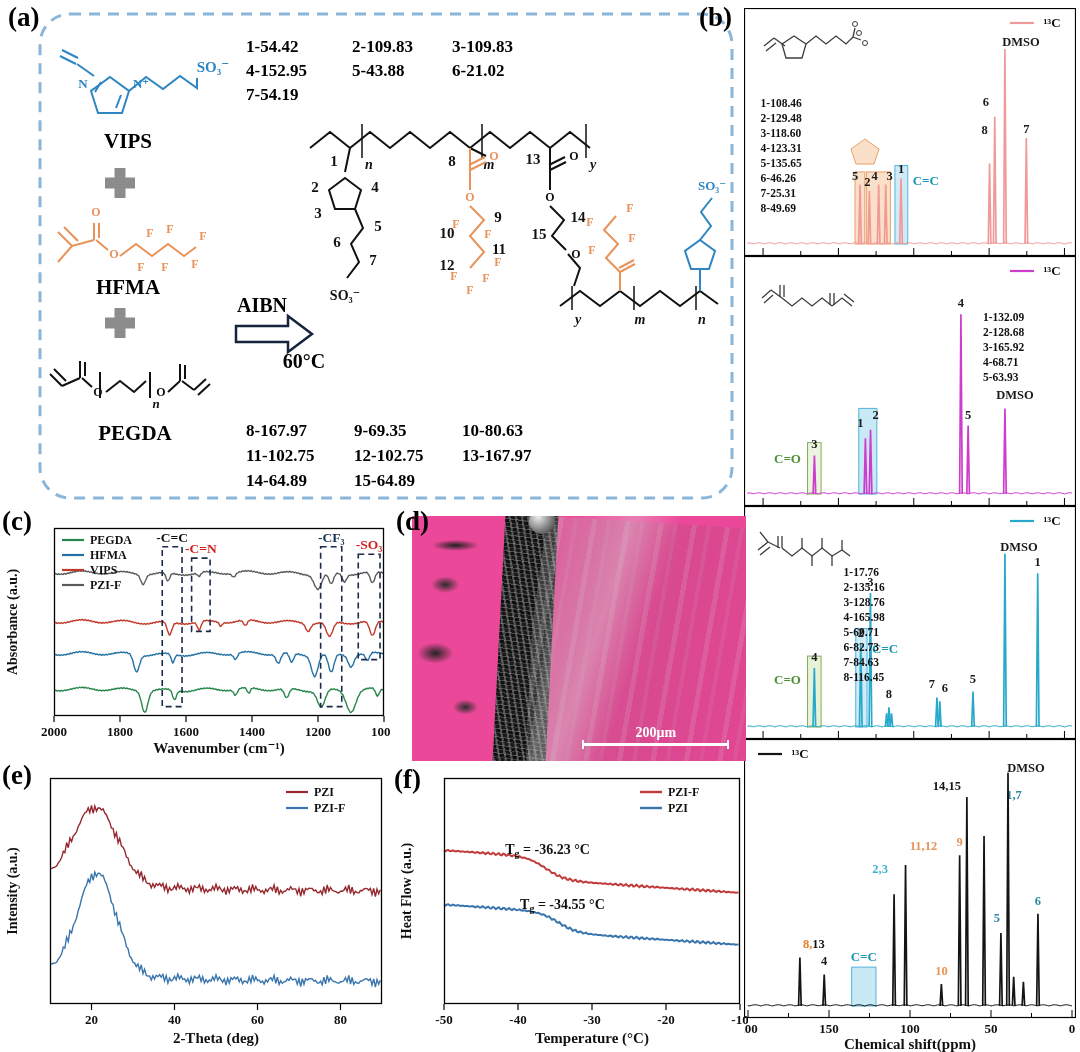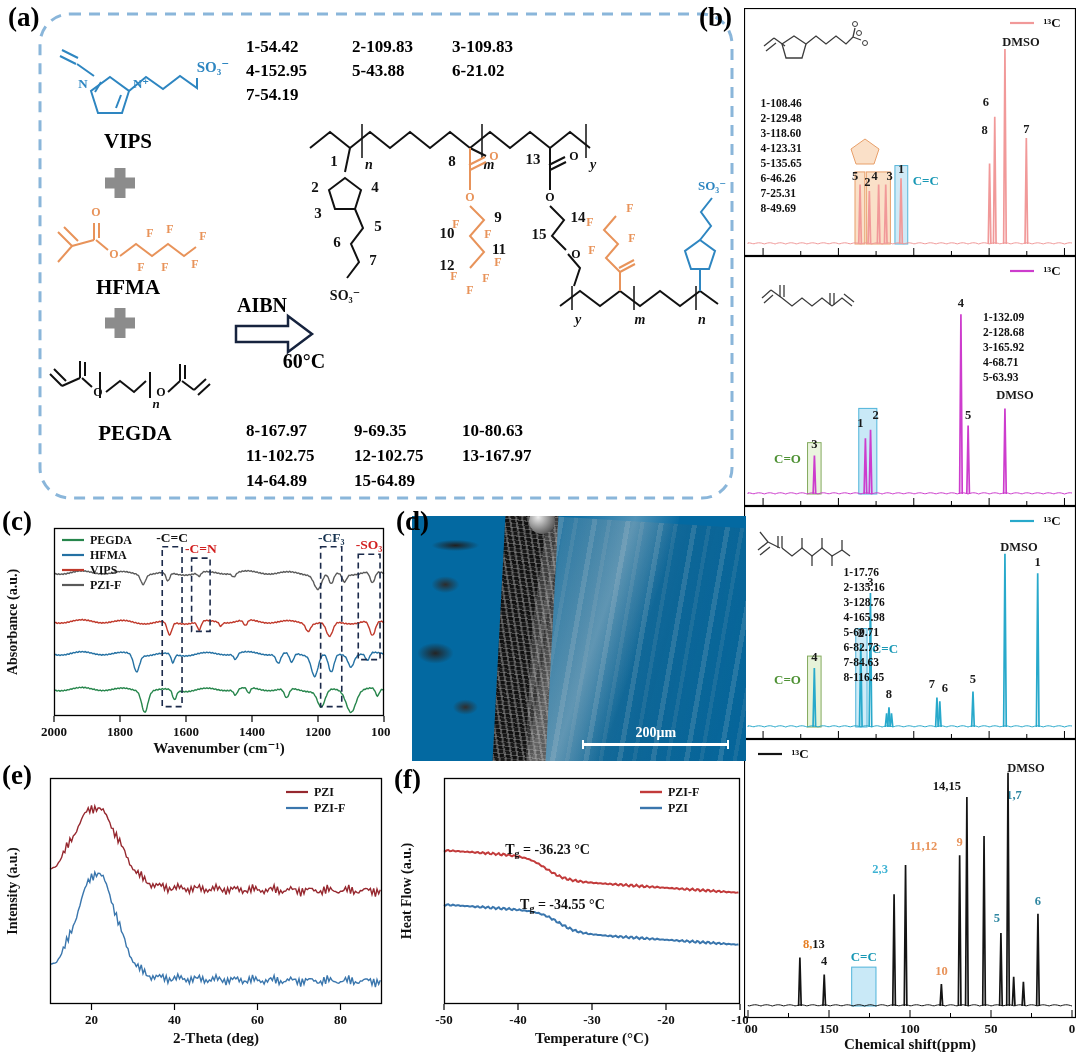--- a/index.html
+++ b/index.html
@@ -3,21 +3,21 @@
 <meta charset="utf-8">
 <style>
 *{margin:0;padding:0;box-sizing:border-box}
 body{background:#fff}
 #fig{position:relative;width:1080px;height:1052px;background:#fff;font-family:"Liberation Serif","DejaVu Serif",serif;overflow:hidden}
 .plabel{position:absolute;font-weight:bold;font-size:27px;color:#000;z-index:6}
 .abs{position:absolute}
 .spec{position:absolute;left:744px;width:332px;background:#fff}
 .chart{position:absolute}
 .inset{position:absolute;z-index:3}
-#panelD{position:absolute;left:412px;top:516px;width:334px;height:245px;background:#0369a1;overflow:hidden}
+#panelD{position:absolute;left:412px;top:516px;width:334px;height:245px;background:#ec4899;overflow:hidden}
 .sem-blobs{position:absolute;inset:0;background:
  radial-gradient(20px 12px at 10% 28%,#2c2c2c,transparent 70%),
  radial-gradient(26px 15px at 7% 56%,#242424,transparent 70%),
  radial-gradient(18px 11px at 16% 78%,#2e2e2e,transparent 70%),
  radial-gradient(34px 8px at 13% 12%,#202020,transparent 70%)}
 .sem-band{position:absolute;left:26%;top:0;width:16%;height:100%;transform:skewX(-3deg);
  background:
  repeating-linear-gradient(78deg,rgba(170,170,170,.45) 0 2px,transparent 2px 6px),
  repeating-linear-gradient(8deg,#4d4d4d 0 1px,#181818 1px 4px,#383838 4px 5px,#101010 5px 8px)}
 .sem-curtain{position:absolute;left:34%;top:0;right:0;bottom:0;

